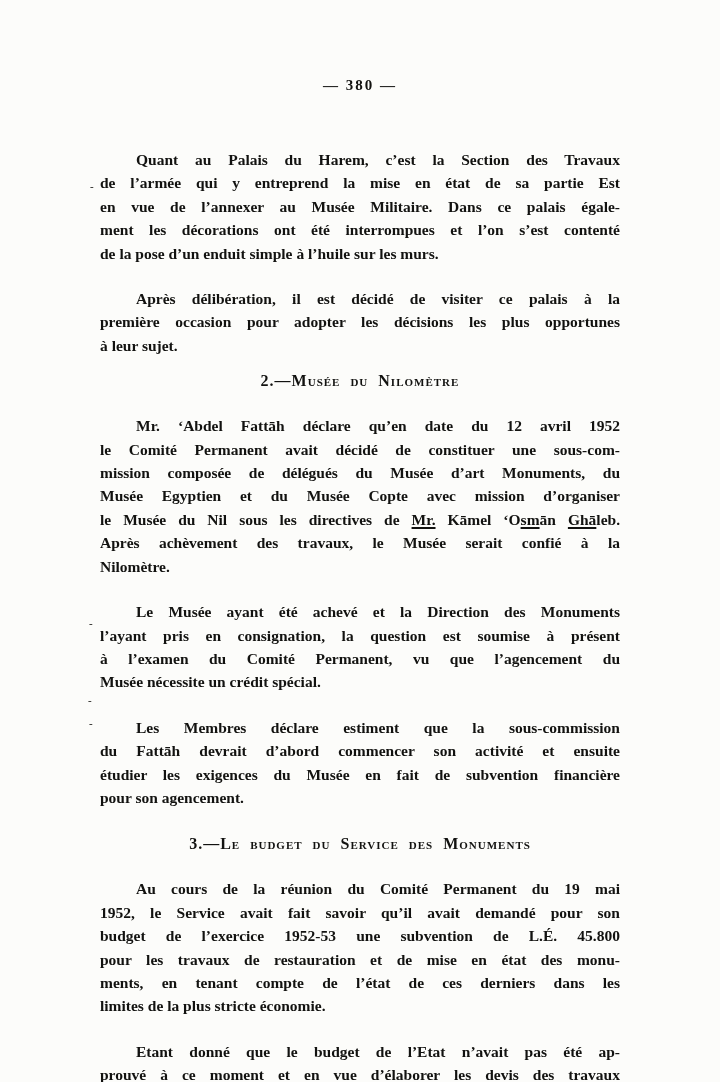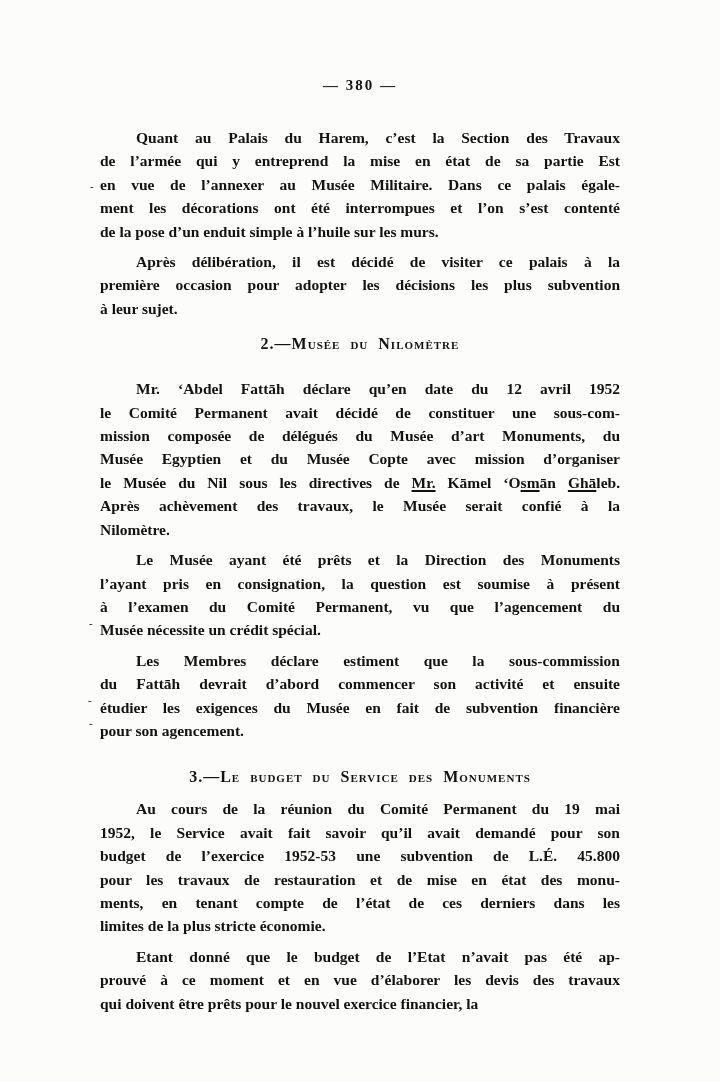--- a/index.html
+++ b/index.html
@@ -19,21 +19,21 @@
     position: absolute;
     top: 77px; left: 100px; width: 520px;
     text-align: center;
     font-size: 15px;
     letter-spacing: 2px;
   }
   .text-block {
     position: absolute;
     top: 126px; left: 100px; width: 520px;
   }
-  .para { margin-bottom: 7px; }
+  .para { margin-bottom: 7px; margin-top: 22px; }
   .line {
     font-size: 15.5px;
     line-height: 23.4px;
     text-align: justify;
     text-align-last: justify;
     text-justify: inter-word;
   }
   .line.first { text-indent: 36px; }
   .line.last  { text-align-last: left; }
   .line u {
@@ -66,35 +66,35 @@
   <div class="text-block">
       <div class="para">
         <div class="line first"><span>Quant au Palais du Harem, c’est la Section des Travaux</span></div>
         <div class="line"><span>de l’armée qui y entreprend la mise en état de sa partie Est</span></div>
         <div class="line"><span>en vue de l’annexer au Musée Militaire. Dans ce palais égale-</span></div>
         <div class="line"><span>ment les décorations ont été interrompues et l’on s’est contenté</span></div>
         <div class="line last"><span>de la pose d’un enduit simple à l’huile sur les murs.</span></div>
       </div>
       <div class="para">
         <div class="line first"><span>Après délibération, il est décidé de visiter ce palais à la</span></div>
-        <div class="line"><span>première occasion pour adopter les décisions les plus subvention</span></div>
+        <div class="line"><span>première occasion pour adopter les décisions les plus opportunes</span></div>
         <div class="line last"><span>à leur sujet.</span></div>
       </div>
       <div class="heading normal"><span>2.—Musée du Nilomètre</span></div>
       <div class="para">
         <div class="line first"><span>Mr. ‘Abdel Fattāh déclare qu’en date du 12 avril 1952</span></div>
         <div class="line"><span>le Comité Permanent avait décidé de constituer une sous-com-</span></div>
         <div class="line"><span>mission composée de délégués du Musée d’art Monuments, du</span></div>
         <div class="line"><span>Musée Egyptien et du Musée Copte avec mission d’organiser</span></div>
         <div class="line"><span>le Musée du Nil sous les directives de </span><u>Mr.</u><span> Kāmel ‘O</span><u>sm</u><span>ān </span><u>Ghā</u><span>leb.</span></div>
         <div class="line"><span>Après achèvement des travaux, le Musée serait confié à la</span></div>
         <div class="line last"><span>Nilomètre.</span></div>
       </div>
       <div class="para">
-        <div class="line first"><span>Le Musée ayant été prêts et la Direction des Monuments</span></div>
+        <div class="line first"><span>Le Musée ayant été achevé et la Direction des Monuments</span></div>
         <div class="line"><span>l’ayant pris en consignation, la question est soumise à présent</span></div>
         <div class="line"><span>à l’examen du Comité Permanent, vu que l’agencement du</span></div>
         <div class="line last"><span>Musée nécessite un crédit spécial.</span></div>
       </div>
       <div class="para">
         <div class="line first"><span>Les Membres déclare estiment que la sous-commission</span></div>
         <div class="line"><span>du Fattāh devrait d’abord commencer son activité et ensuite</span></div>
         <div class="line"><span>étudier les exigences du Musée en fait de subvention financière</span></div>
         <div class="line last"><span>pour son agencement.</span></div>
       </div>

